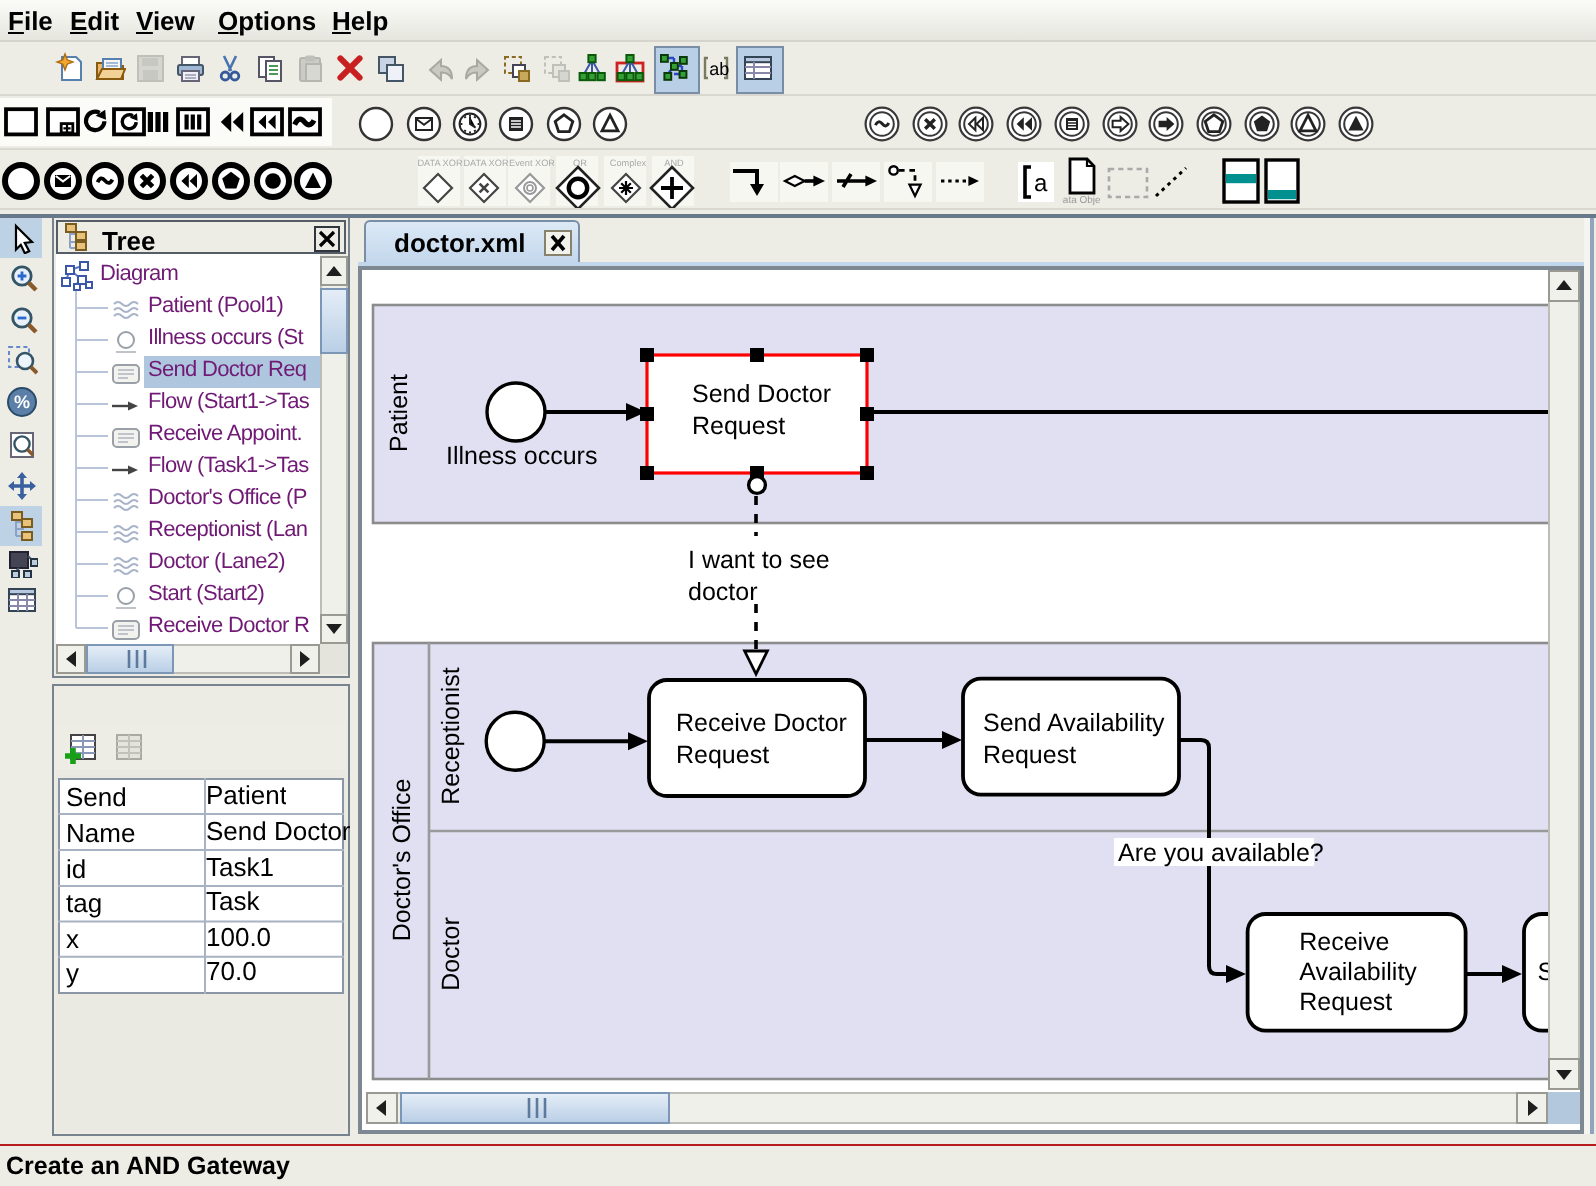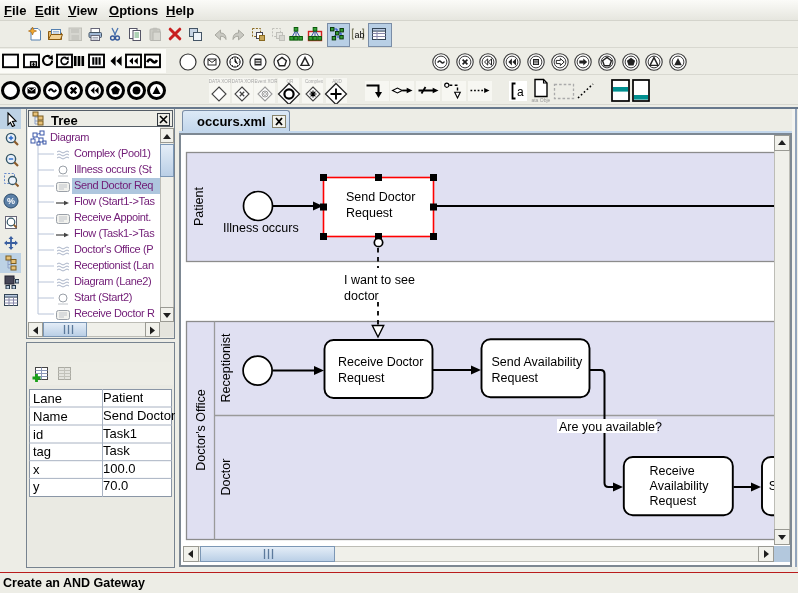--- a/index.html
+++ b/index.html
@@ -454,29 +454,29 @@
           </svg>
         </div>
     </div>
     <div id="treebody2" class="abs" style="left:1px;top:18px;width:132px;height:195px;background:#fff;overflow:hidden;">
       <svg class="abs" style="left:0;top:0" width="132" height="195">
         <path d="M10 17 V187" stroke="#B9C4D8" fill="none" stroke-width="1"></path>
         <path d="M10 27 H26 M10 43 H26 M10 59 H26 M10 75 H26 M10 91 H26 M10 107 H26 M10 123 H26 M10 139 H26 M10 155 H26 M10 171 H26 M10 187 H26" stroke="#B9C4D8" stroke-width="1"></path>
       </svg>
       <div class="abs" style="left:44px;top:51px;width:88px;height:16px;background:#AEC6DE;"></div>
       <div class="trow" style="top:4px;left:22px;">Diagram</div>
-      <div class="trow" style="top:20px;left:46px;">Complex (Pool1)</div>
+      <div class="trow" style="top:20px;left:46px;">Patient (Pool1)</div>
       <div class="trow" style="top:36px;left:46px;">Illness occurs (St</div>
       <div class="trow" style="top:52px;left:46px;">Send Doctor Req</div>
       <div class="trow" style="top:68px;left:46px;">Flow (Start1-&gt;Tas</div>
       <div class="trow" style="top:84px;left:46px;">Receive Appoint.</div>
       <div class="trow" style="top:100px;left:46px;">Flow (Task1-&gt;Tas</div>
       <div class="trow" style="top:116px;left:46px;">Doctor's Office (P</div>
       <div class="trow" style="top:132px;left:46px;">Receptionist (Lan</div>
-      <div class="trow" style="top:148px;left:46px;">Diagram (Lane2)</div>
+      <div class="trow" style="top:148px;left:46px;">Doctor (Lane2)</div>
       <div class="trow" style="top:164px;left:46px;">Start (Start2)</div>
       <div class="trow" style="top:180px;left:46px;">Receive Doctor R</div>
       <svg class="abs" style="left:2px;top:3px" width="17" height="16" viewBox="0 0 17 16">
           <path d="M5 5 L11 3 M5 5 L3 10 M5 5 L10 9 M10 9 L14 12 M10 9 L8 13" stroke="#5A78C8" stroke-width="1"></path>
           <rect x="3" y="3" width="4" height="4" fill="#fff" stroke="#3A57A8"></rect>
           <rect x="10" y="1" width="4" height="4" fill="#fff" stroke="#3A57A8"></rect>
           <rect x="1" y="9" width="4" height="4" fill="#fff" stroke="#3A57A8"></rect>
           <rect x="9" y="8" width="4" height="4" fill="#fff" stroke="#3A57A8"></rect>
           <rect x="13" y="11" width="3" height="3" fill="#fff" stroke="#3A57A8"></rect>
           <rect x="7" y="12" width="3" height="3" fill="#fff" stroke="#3A57A8"></rect>
@@ -560,37 +560,37 @@
         <rect x="4.5" y="2.5" width="12" height="12" fill="#E4E4DE" stroke="#AAAAA2"></rect>
         <path d="M4.5 5.5 H16.5 M4.5 8.5 H16.5 M4.5 11.5 H16.5 M10.5 2.5 V14.5" stroke="#C2C2BA"></path>
       </svg>
 
     <div class="abs" style="left:1px;top:42px;width:145px;height:181px;background:#EAEAE3;"></div>
     <div class="abs" style="left:2px;top:46px;width:143px;height:108px;background:#fff;border:1px solid #8A96A6;box-sizing:border-box;"></div>
     <svg class="abs" style="left:2px;top:46px" width="143" height="108">
       <path d="M0 18 H143 M0 36 H143 M0 54 H143 M0 71.7 H143 M0 89.4 H143" stroke="#A8B2C2" stroke-width="1"></path>
       <path d="M73.5 0 V108" stroke="#A8B2C2" stroke-width="1"></path>
     </svg>
-    <div class="cell" style="left:6px;top:48px;">Lane</div>
+    <div class="cell" style="left:6px;top:48px;">Send</div>
       <div class="cell" style="left:76px;top:47px;">Patient</div>
     <div class="cell" style="left:6px;top:66px;">Name</div>
       <div class="cell" style="left:76px;top:65px;">Send Doctor</div>
     <div class="cell" style="left:6px;top:84px;">id</div>
       <div class="cell" style="left:76px;top:83px;text-align:right;">Task1</div>
     <div class="cell" style="left:6px;top:101px;">tag</div>
       <div class="cell" style="left:76px;top:100px;">Task</div>
     <div class="cell" style="left:6px;top:119px;">x</div>
       <div class="cell" style="left:76px;top:118px;">100.0</div>
     <div class="cell" style="left:6px;top:136px;">y</div>
       <div class="cell" style="left:76px;top:135px;">70.0</div>
   </div>
 
   <div id="canvasborder"></div>
   <div id="tab">
-      <b>occurs.xml</b>
+      <b>doctor.xml</b>
     <div id="tabx">
         <svg width="12" height="11" viewBox="0 0 12 11">
           <path d="M3 2 L9 9 M9 2 L3 9" stroke="#000" stroke-width="1.8"></path>
         </svg>
       </div>
   </div>
   <div id="drawarea" class="abs" style="left:183px;top:132px;width:592px;height:413px;background:#fff;overflow:hidden;">
   <svg width="592" height="413" viewBox="0 0 592 413" font-family="Liberation Sans, sans-serif">
 
     <rect x="3.5" y="20.5" width="600" height="109" fill="#E0E0F2" stroke="#8C8C8C" stroke-width="1.3"></rect>

